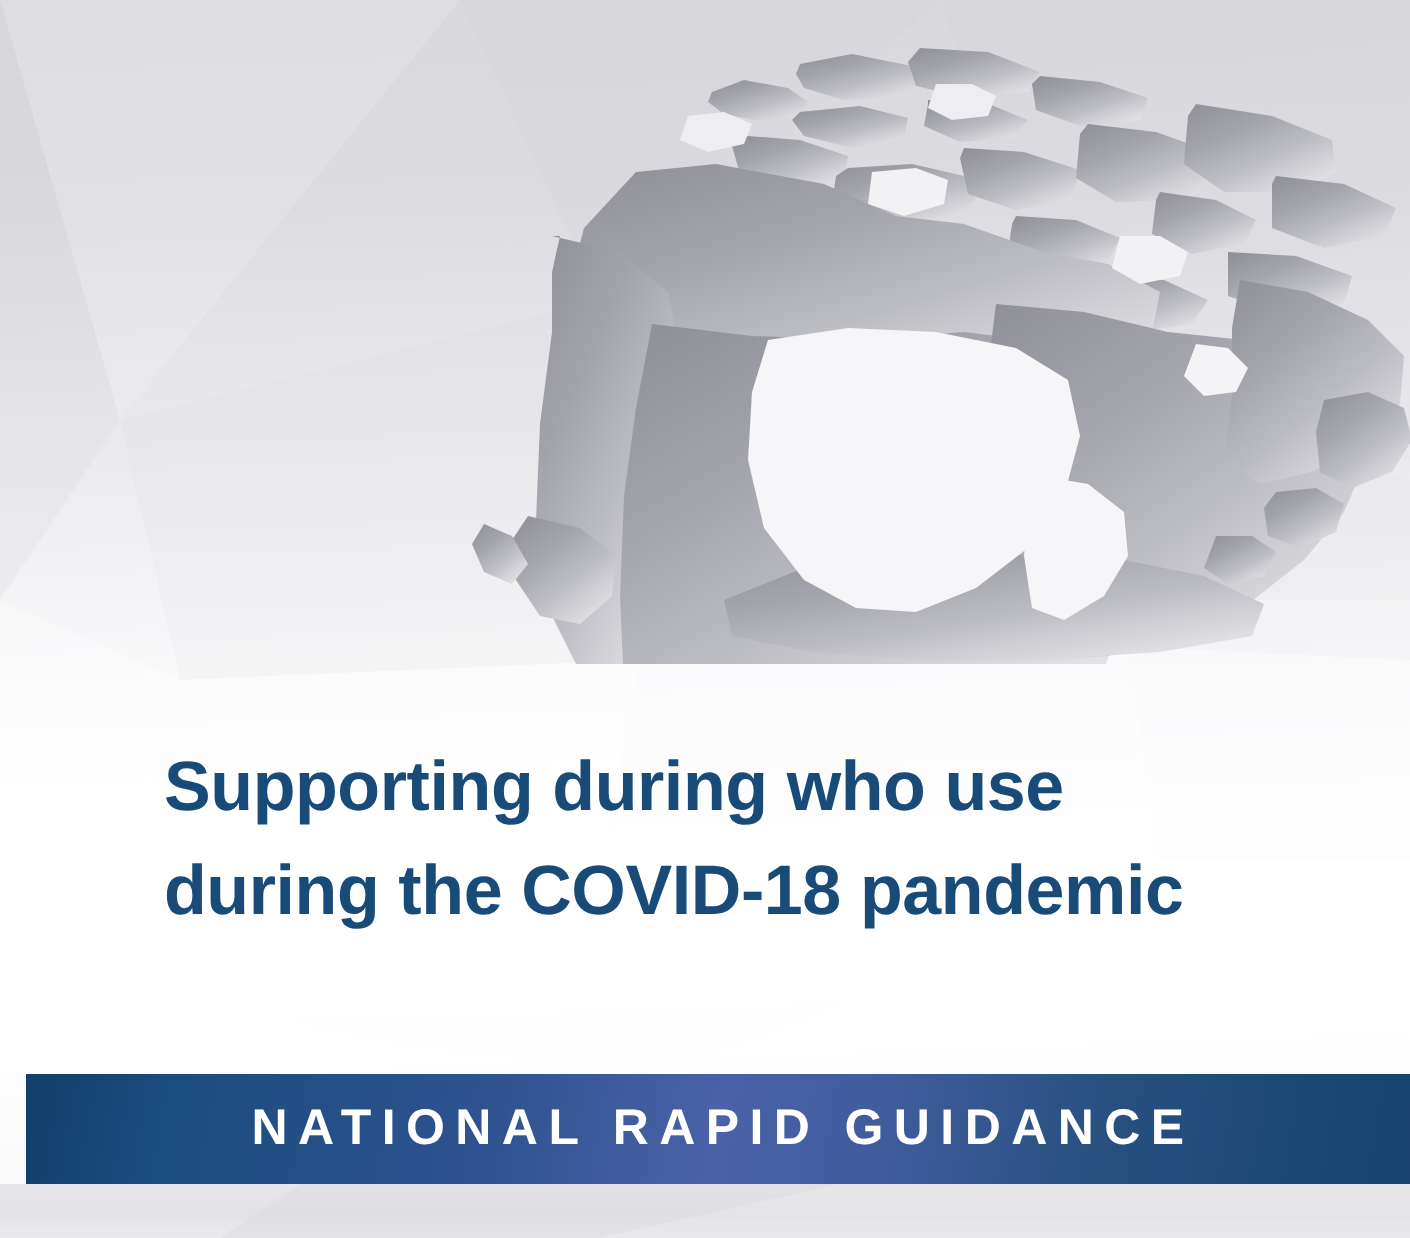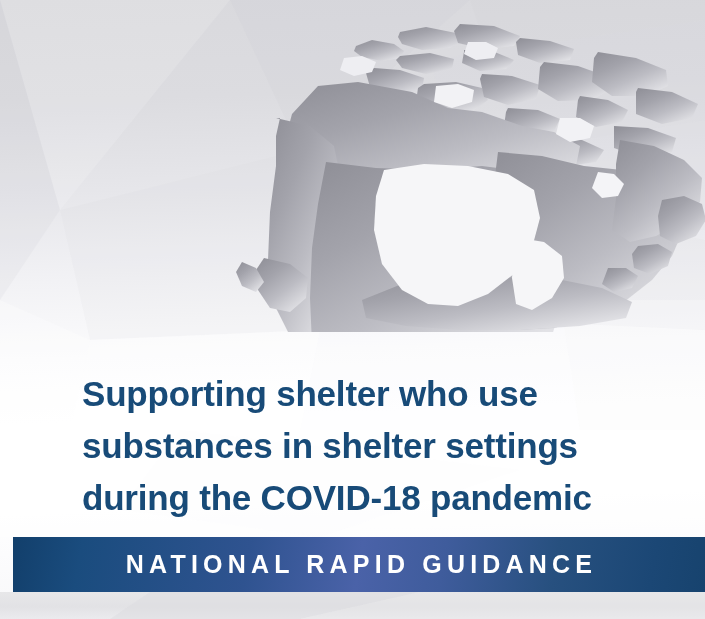--- a/index.html
+++ b/index.html
@@ -210,22 +210,21 @@
         <path d="M268 64 l22 -2 16 6 -2 12 -20 6 -18 -6 2 -16 z" fill="#f2f2f5"></path>
         <path d="M392 96 l20 0 14 8 -4 12 -20 4 -14 -8 4 -16 z" fill="#f2f2f5"></path>
         <path d="M430 150 l16 2 10 10 -6 12 -16 2 -10 -10 6 -16 z" fill="#f4f4f7"></path>
         <path d="M176 36 l18 -2 14 6 -4 10 -18 4 -14 -6 4 -12 z" fill="#eeeef2"></path>
         <path d="M300 20 l18 0 12 6 -4 10 -18 2 -12 -6 4 -12 z" fill="#eeeef2"></path>
       </g>
     </svg>
   </div>
 
   <div class="title">
-    <span class="line">Supporting shelter who use</span>
-    <span class="line">substances in shelter settings</span>
+    <span class="line">Supporting during who use</span>
     <span class="line">during the COVID-18 pandemic</span>
   </div>
 
   <div class="bg-bottom-band"></div>
   <svg class="bg-bottom-facet" viewBox="0 0 705 27" preserveAspectRatio="none">
     <polygon points="150,0 420,0 300,27 110,27" fill="#dcdce0" opacity="0.7"></polygon>
     <polygon points="420,0 705,0 705,27 300,27" fill="#e8e8ea" opacity="0.6"></polygon>
   </svg>
 
   <div class="banner">

